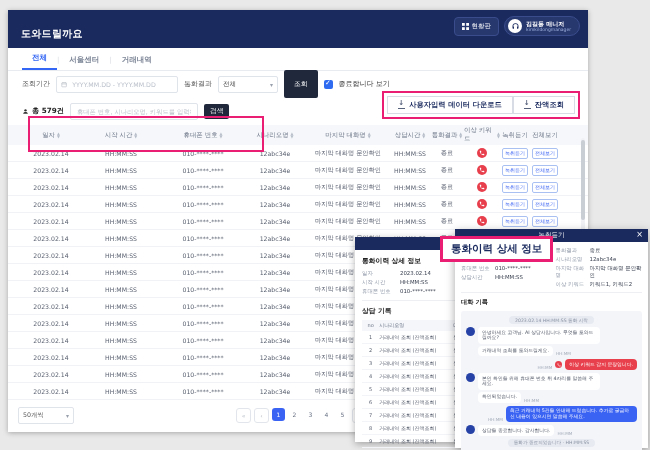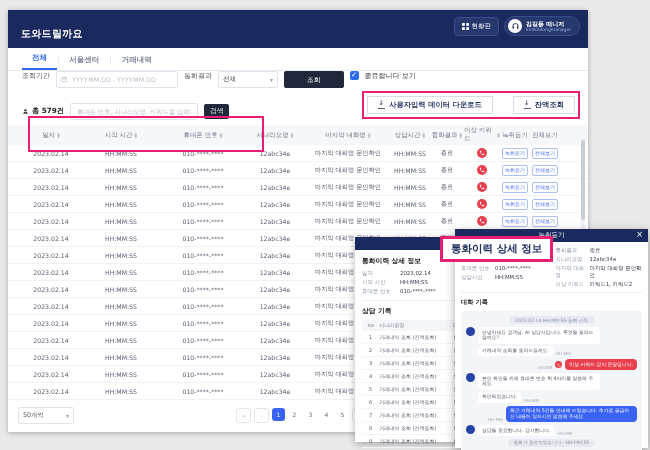--- a/index.html
+++ b/index.html
@@ -14,35 +14,35 @@
   .userbtn{display:flex;align-items:center;gap:4px;background:#27386f;border:1px solid #3a4c8c;border-radius:11px;padding:2px 8px 2px 3px;}
   .userbtn .avatar{width:14px;height:14px;border-radius:50%;background:#fff;display:flex;align-items:center;justify-content:center;}
   .userbtn .uname{color:#fff;font-size:6px;font-weight:bold;line-height:7px;}
   .userbtn .usub{color:#9fb0dd;font-size:4.5px;line-height:5px;}
   
   .tabs{display:flex;align-items:flex-end;height:22px;padding:0 14px;border-bottom:1px solid #e8ebf0;gap:0;}
   .tab{font-size:7.5px;color:#7c8596;padding:4px 10px 5px;cursor:pointer;font-weight:bold;}
   .tab.active{color:#3366f4;font-weight:bold;border-bottom:2px solid #3366f4;}
   .tabsep{color:#d8dce2;font-size:7px;padding-bottom:6px;}
   
-  .filters{display:flex;height:26px;padding:0 14px;gap:6px;font-size:7px;color:#555;}
+  .filters{display:flex;align-items:center;height:26px;padding:0 14px;gap:6px;font-size:7px;color:#555;}
   .inputbox{display:flex;align-items:center;gap:3px;border:1px solid #dfe3ea;border-radius:2px;height:15px;padding:0 4px;background:#fff;}
   .inputbox input{border:0;outline:0;font-size:6.3px;color:#444;width:100%;font-family:inherit;}
   .inputbox input::placeholder{color:#b9bfc9;}
   .datebox{width:112px;}
   .selectbox{width:50px;justify-content:space-between;font-size:6.5px;color:#444;}
   .selectbox .caret{color:#9aa1ad;font-size:6px;}
-  .darkbtn{background:#20293c;color:#fff;border:0;border-radius:2px;font-size:6.8px;height:17px;padding:0 23px;font-family:inherit;}
+  .darkbtn{background:#20293c;color:#fff;border:0;border-radius:2px;font-size:6.8px;height:28px;padding:0 10px;font-family:inherit;}
   .chk{width:9px;height:9px;background:#2f6bf0;border-radius:2px;position:relative;}
   .chk::after{content:"✓";position:absolute;left:1.5px;top:-0.5px;color:#fff;font-size:7px;}
   
   .toolbar{position:relative;display:flex;align-items:center;height:28px;padding:0 14px;gap:6px;}
   .total{display:flex;align-items:center;gap:3px;font-size:7.2px;font-weight:bold;color:#222;}
   .searchbox{width:118px;}
-  .dl-wrap{position:absolute;right:8px;top:-6px;display:flex;align-items:flex-end;border:2px solid #ea1f74;background:#fff;padding:3px;gap:20px;z-index:6;}
+  .dl-wrap{position:absolute;right:8px;top:-6px;display:flex;align-items:flex-end;border:2px solid #ea1f74;background:#fff;padding:3px;gap:0;z-index:6;}
   .dlbtn{display:flex;align-items:center;justify-content:center;gap:4px;border:1px solid #d8dce4;background:#fff;color:#1a2a5e;font-size:7.3px;font-weight:bold;height:18px;padding:0 10px;font-family:inherit;}
   .dl-icon{position:relative;width:7px;height:8px;display:inline-block;}
   .dl-icon::before{content:"↓";position:absolute;left:0;top:-2px;font-size:7px;color:#55607a;}
   .dl-icon::after{content:"";position:absolute;left:0;bottom:0;width:7px;border-bottom:1px solid #55607a;}
   
   .thead{display:flex;align-items:center;height:20px;padding:0 14px;background:#f5f7fa;font-size:6.4px;color:#6a7385;}
   .th{display:inline-flex;align-items:center;justify-content:center;gap:2px;}
   .sort{display:inline-flex;flex-direction:column;line-height:3.2px;font-size:3.8px;color:#b7bdc9;}
   .sort::before{content:"▲";}
   .sort::after{content:"▼";}

